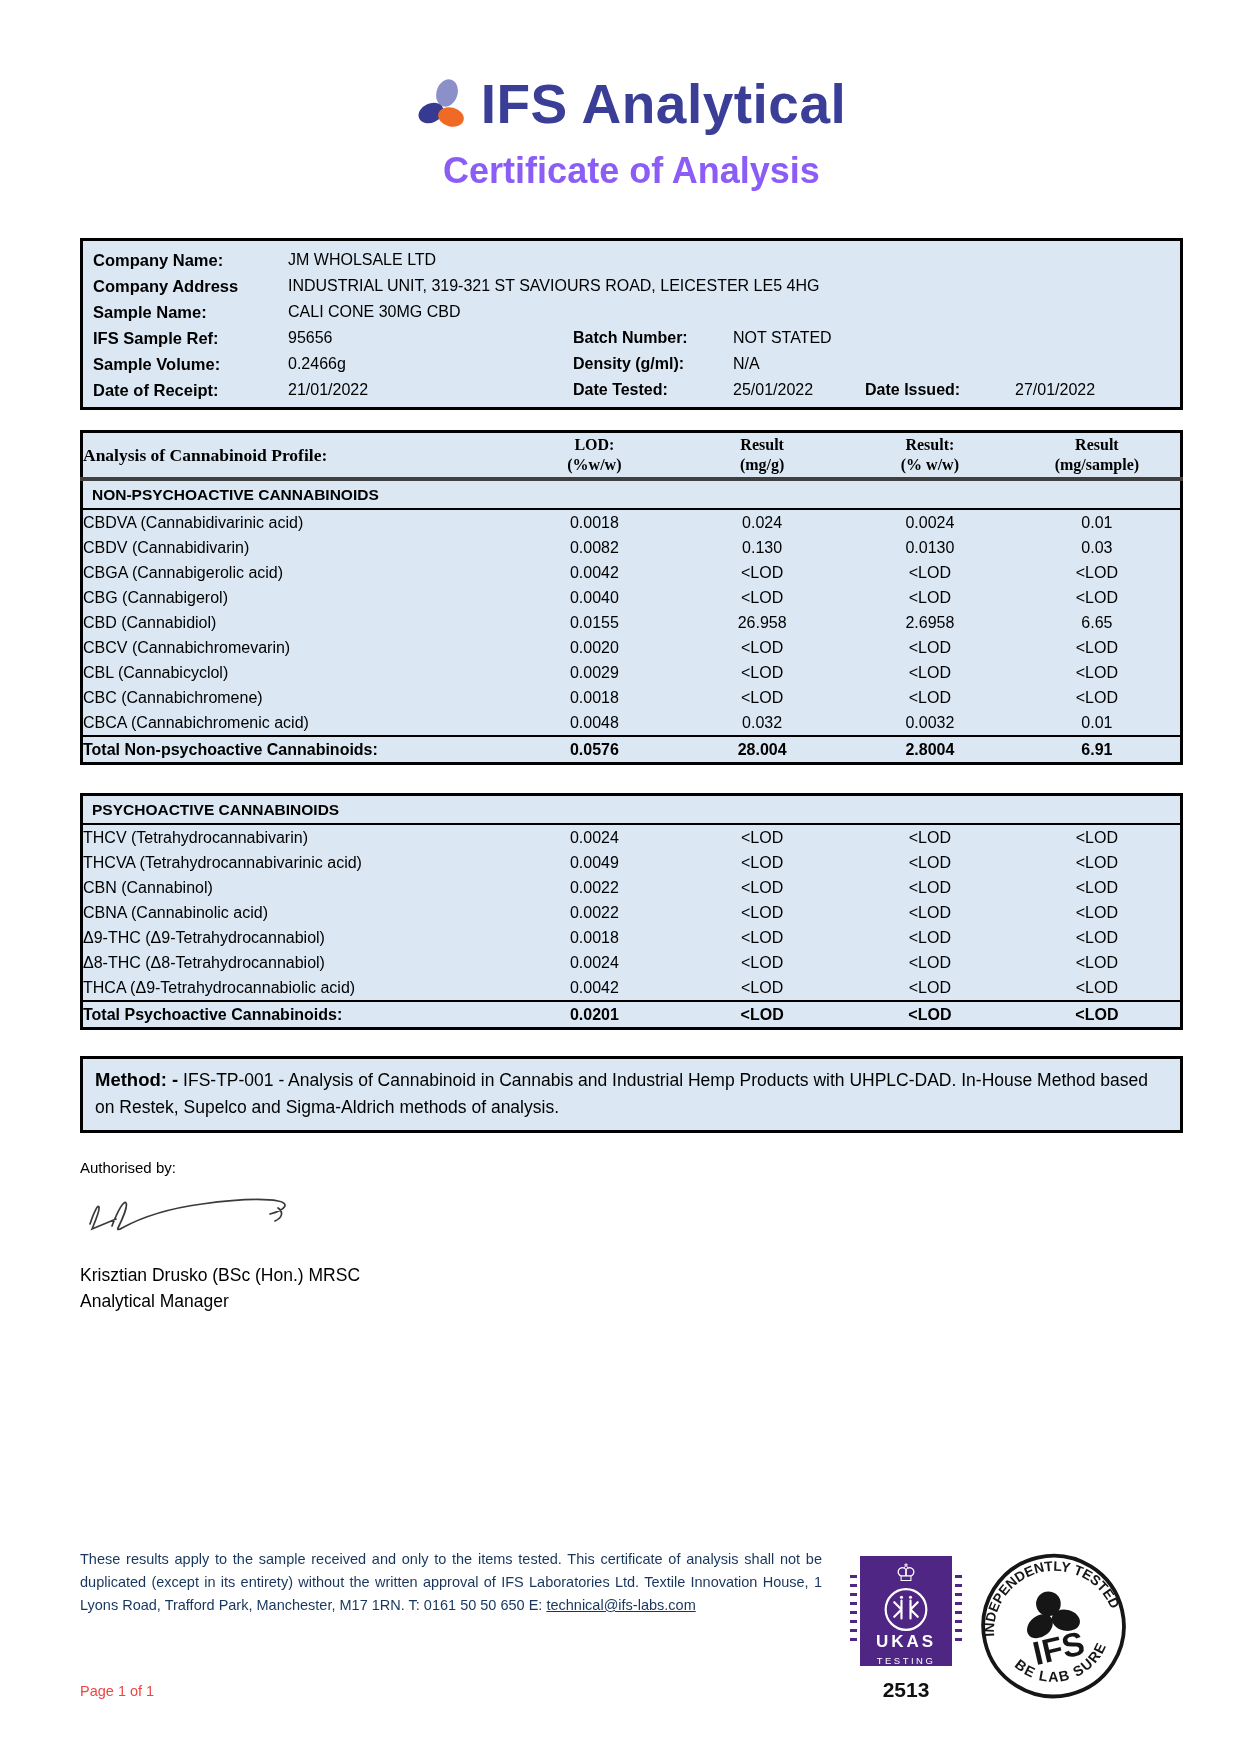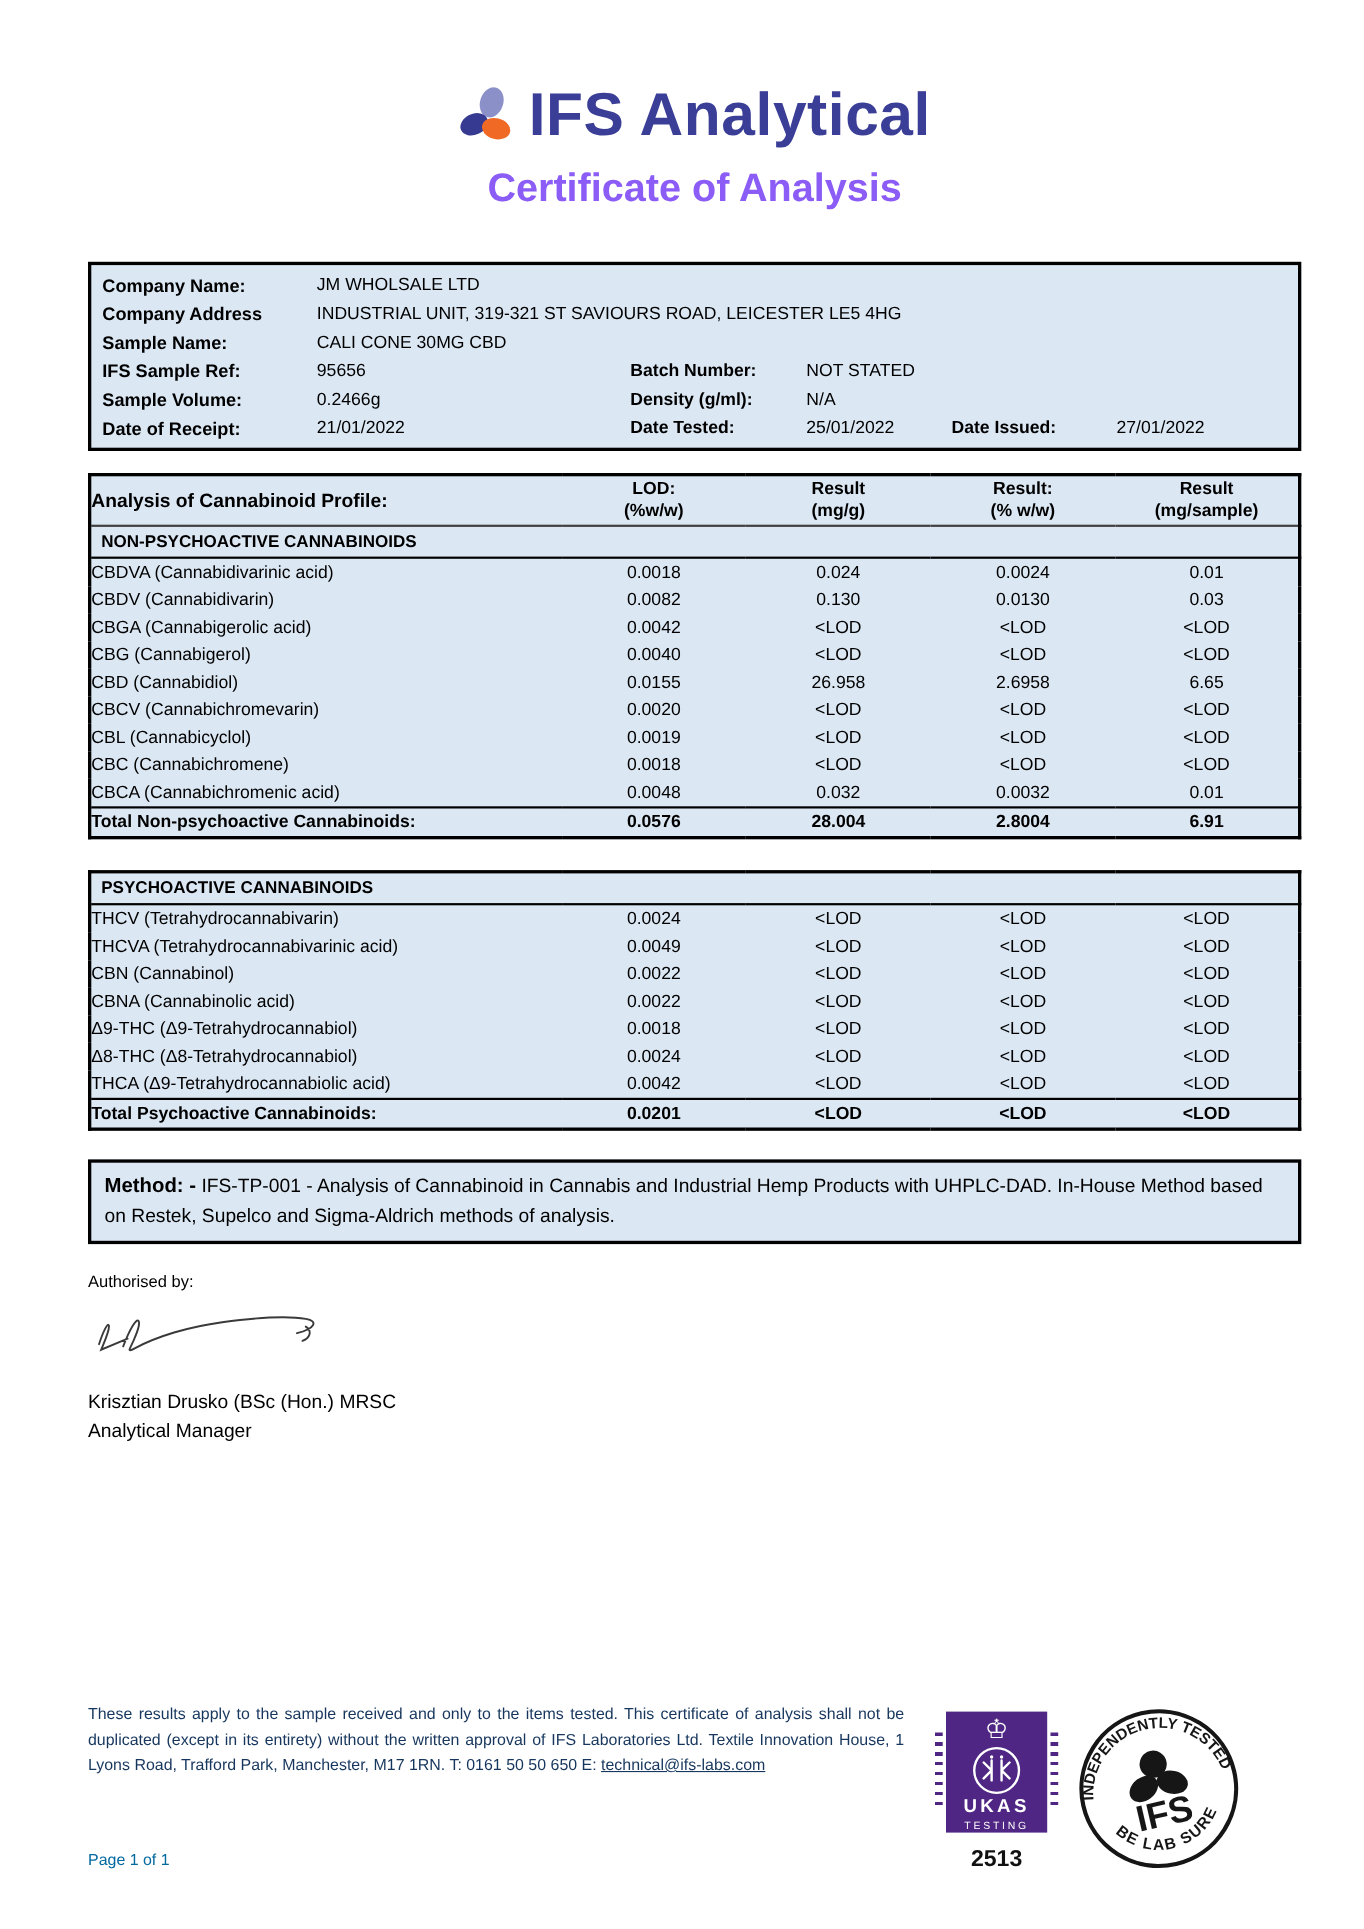--- a/index.html
+++ b/index.html
@@ -42,21 +42,21 @@
     border: 3px solid #000;
     background: #dbe7f3;
     font-size: 16px;
     table-layout: fixed;
   }
   table.cann col.c-name { width: 39%; }
   table.cann col.c-num  { width: 15.25%; }
   table.cann td, table.cann th { padding: 2px 0; line-height: 21px; }
   td.name-cell { padding-left: 9px; text-align: left; }
   td.num-cell { text-align: center; }
-  tr.main-head th { border-bottom: 2px solid #404040; }
+  tr.main-head th { border-bottom: 4px solid #404040; font-family: Liberation Serif, serif; }
   th.tbl-title { text-align: left; padding-left: 9px; font-size: 17.5px; vertical-align: middle; }
   th.col-head { font-size: 16px; text-align: center; vertical-align: middle; padding: 5px 0; }
   th.col-head div { line-height: 20px; }
   tr.section-row td {
     font-weight: bold; font-size: 15.5px;
     padding: 3px 0 3px 9px;
     border-bottom: 2px solid #000;
     text-align: left;
   }
   tr.data-row td { height: 25px; }
@@ -82,21 +82,21 @@
 
   
   .footer { position: absolute; left: 80px; right: 50px; top: 1548px; display: flex; }
   .footer-left { width: 742px; flex: none; }
   .disclaimer {
     color: #17365d; font-size: 14.5px; line-height: 23px;
     text-align: justify;
   }
   .email-link { color: #17365d; text-decoration: underline; }
   .end-cert { color: #17365d; font-size: 14.5px; text-align: center; margin-top: 26px; }
-  .page-num { position: absolute; left: 80px; top: 1683px; color: #0369a1; font-size: 14.5px; }
+  .page-num { position: absolute; left: 80px; top: 1683px; color: #ef4444; font-size: 14.5px; }
 
   .footer-logos { margin-left: 28px; display: flex; align-items: flex-start; gap: 16px; }
   .ukas-wrap { display: flex; flex-direction: column; align-items: center; margin-top: 8px; }
   .ukas-row { display: flex; align-items: center; }
   .ticks {
     width: 7px; height: 72px; flex: none;
     background-image: repeating-linear-gradient(#4f2683 0 3px, transparent 3px 9px);
   }
   .ticks.left { margin-right: 3px; }
   .ticks.right { margin-left: 3px; }
@@ -228,21 +228,21 @@
     </tr>
     <tr class="data-row">
       <td class="name-cell">CBCV (Cannabichromevarin)</td>
       <td class="num-cell">0.0020</td>
       <td class="num-cell">&lt;LOD</td>
       <td class="num-cell">&lt;LOD</td>
       <td class="num-cell">&lt;LOD</td>
     </tr>
     <tr class="data-row">
       <td class="name-cell">CBL (Cannabicyclol)</td>
-      <td class="num-cell">0.0019</td>
+      <td class="num-cell">0.0029</td>
       <td class="num-cell">&lt;LOD</td>
       <td class="num-cell">&lt;LOD</td>
       <td class="num-cell">&lt;LOD</td>
     </tr>
     <tr class="data-row">
       <td class="name-cell">CBC (Cannabichromene)</td>
       <td class="num-cell">0.0018</td>
       <td class="num-cell">&lt;LOD</td>
       <td class="num-cell">&lt;LOD</td>
       <td class="num-cell">&lt;LOD</td>

